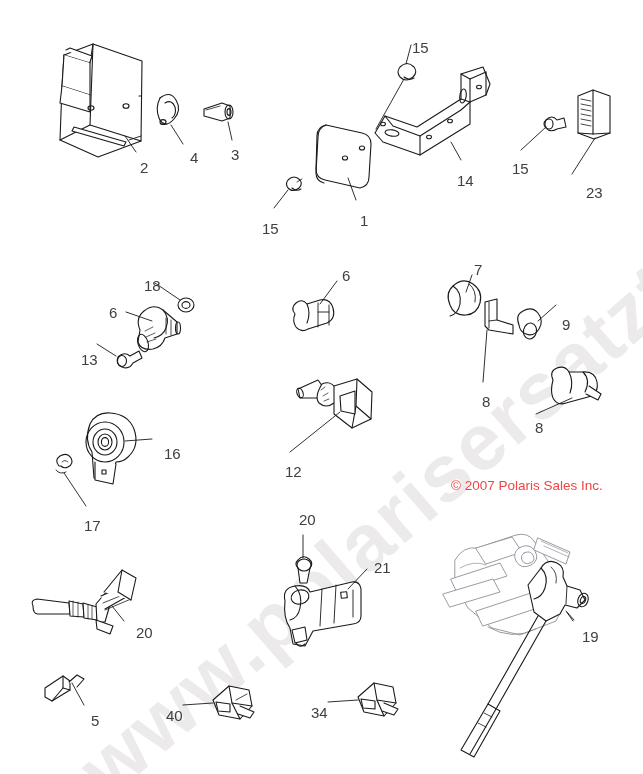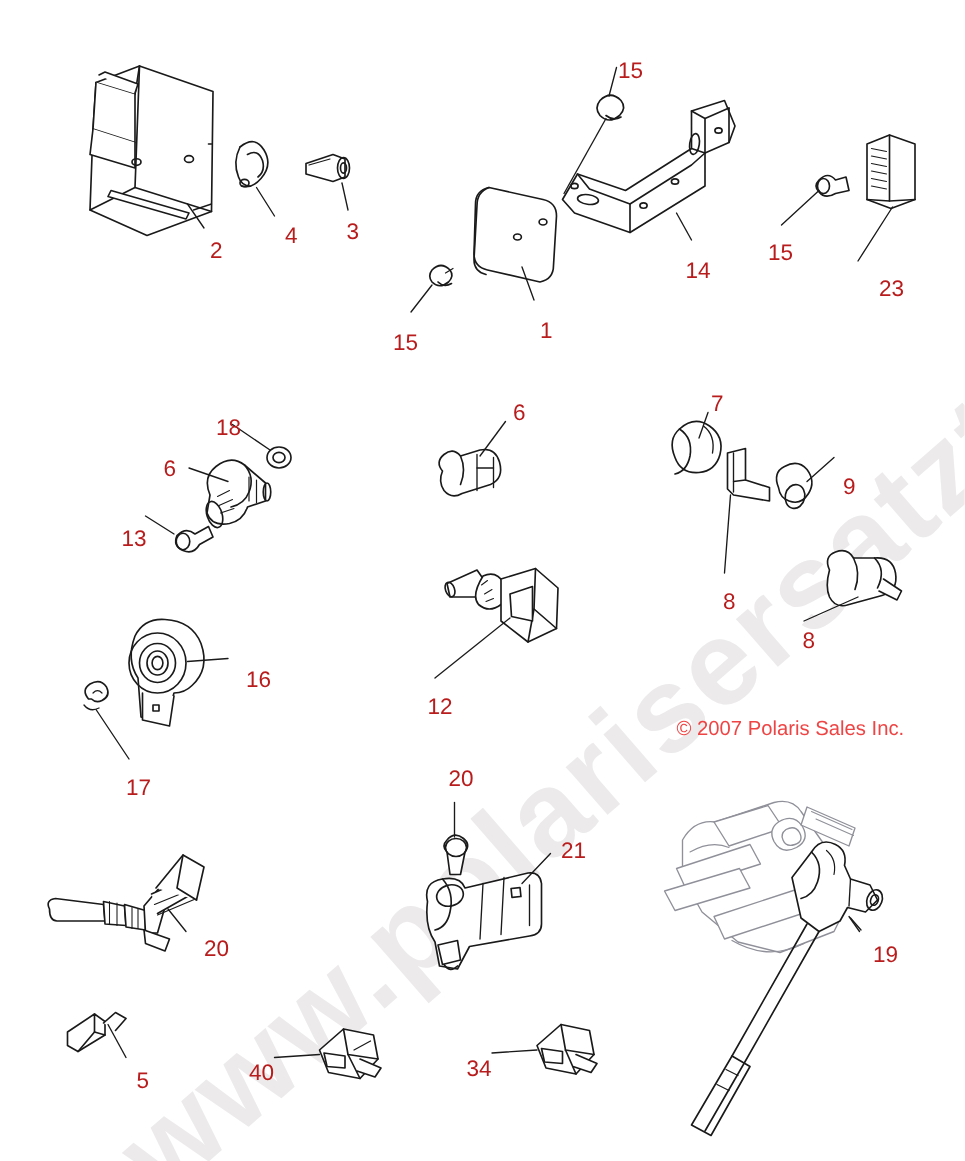--- a/index.html
+++ b/index.html
@@ -1,21 +1,21 @@
 <!DOCTYPE html>
 <html><head>
 <meta charset="utf-8">
 <style>
   html,body{margin:0;padding:0;background:#ffffff;}
   body{width:643px;height:774px;overflow:hidden;
        font-family:"Liberation Sans",sans-serif;color:#000;}
   #sheet{position:relative;width:643px;height:774px;background:#fff;}
   #sheet svg{position:absolute;left:0;top:0;}
   .lbl{position:absolute;font-family:"Liberation Sans",sans-serif;
-       font-size:15px;color:#b91c1c;white-space:nowrap;line-height:1;}
+       font-size:15px;color:#404040;white-space:nowrap;line-height:1;}
   #copyright{position:absolute;font-size:13.5px;color:#ef4444;white-space:nowrap;
        font-family:"Liberation Sans",sans-serif;}
   .wm{fill:#eceaea;}
 </style>
 </head>
 <body>
 
 <div id="sheet">
 
   <svg width="643" height="774">

